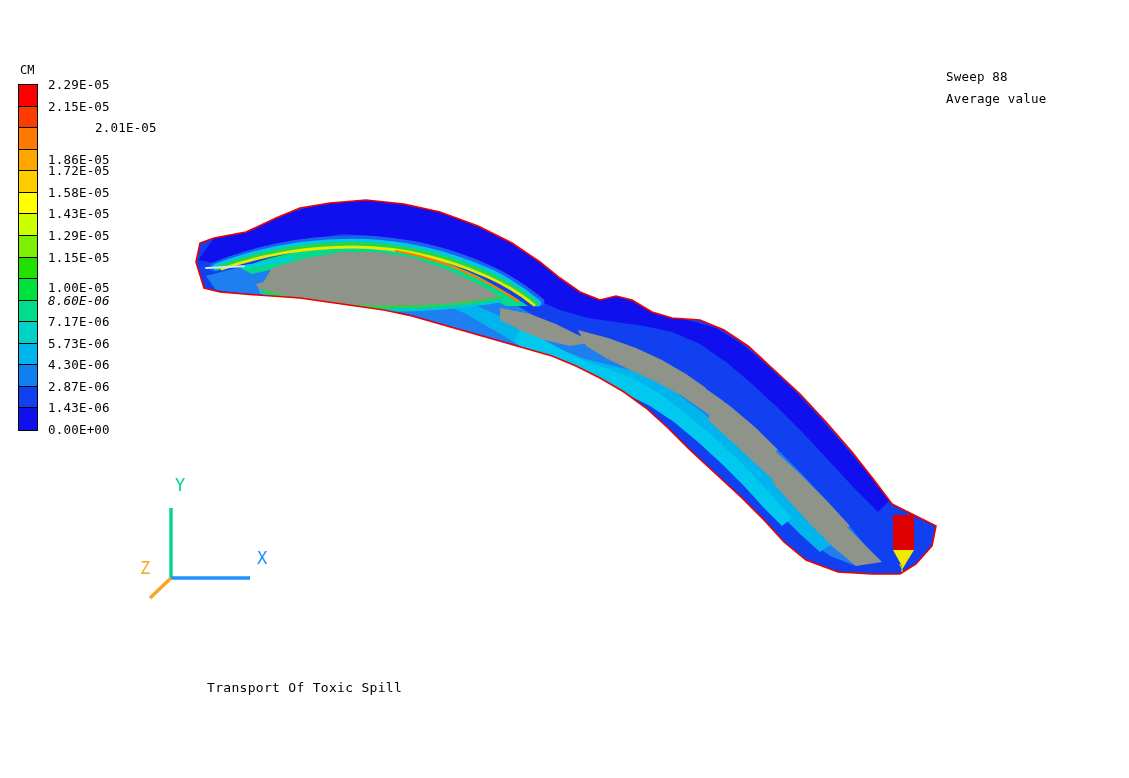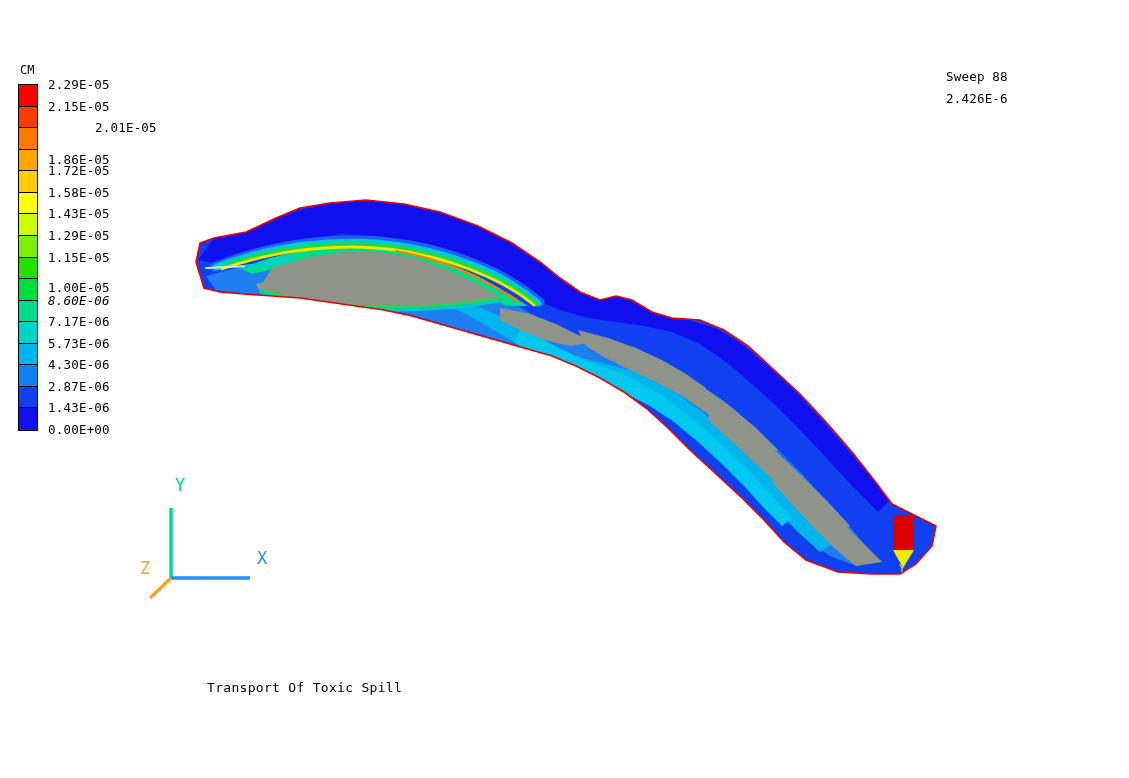--- a/index.html
+++ b/index.html
@@ -205,21 +205,21 @@
           <div class="cb-label" style="top: 275.312px;">4.30E-06</div>
           <div class="cb-label" style="top: 296.875px;">2.87E-06</div>
           <div class="cb-label" style="top: 318.438px;">1.43E-06</div>
           <div class="cb-label" style="top: 340px;">0.00E+00</div>
         </div>
     </div>
   </div>
 
   <div id="info-panel">
     <div class="info-line">Sweep 88</div>
-    <div class="info-line">2.426E-6</div>
+    <div class="info-line">Average value</div>
   </div>
 
   <div id="axis-triad">
     <svg width="170" height="130" viewBox="0 0 170 130">
       <line x1="39" y1="108" x2="39" y2="38" stroke="#00d68f" stroke-width="3.4"></line>
       <line x1="39" y1="108" x2="118" y2="108" stroke="#1e90ff" stroke-width="3.4"></line>
       <line x1="39" y1="108" x2="18" y2="128" stroke="#f5a623" stroke-width="3.4"></line>
     </svg>
     <span class="axis-letter" style="left:43px;top:7px;color:#00d68f;">Y</span>
     <span class="axis-letter" style="left:125px;top:80px;color:#1e90ff;">X</span>

